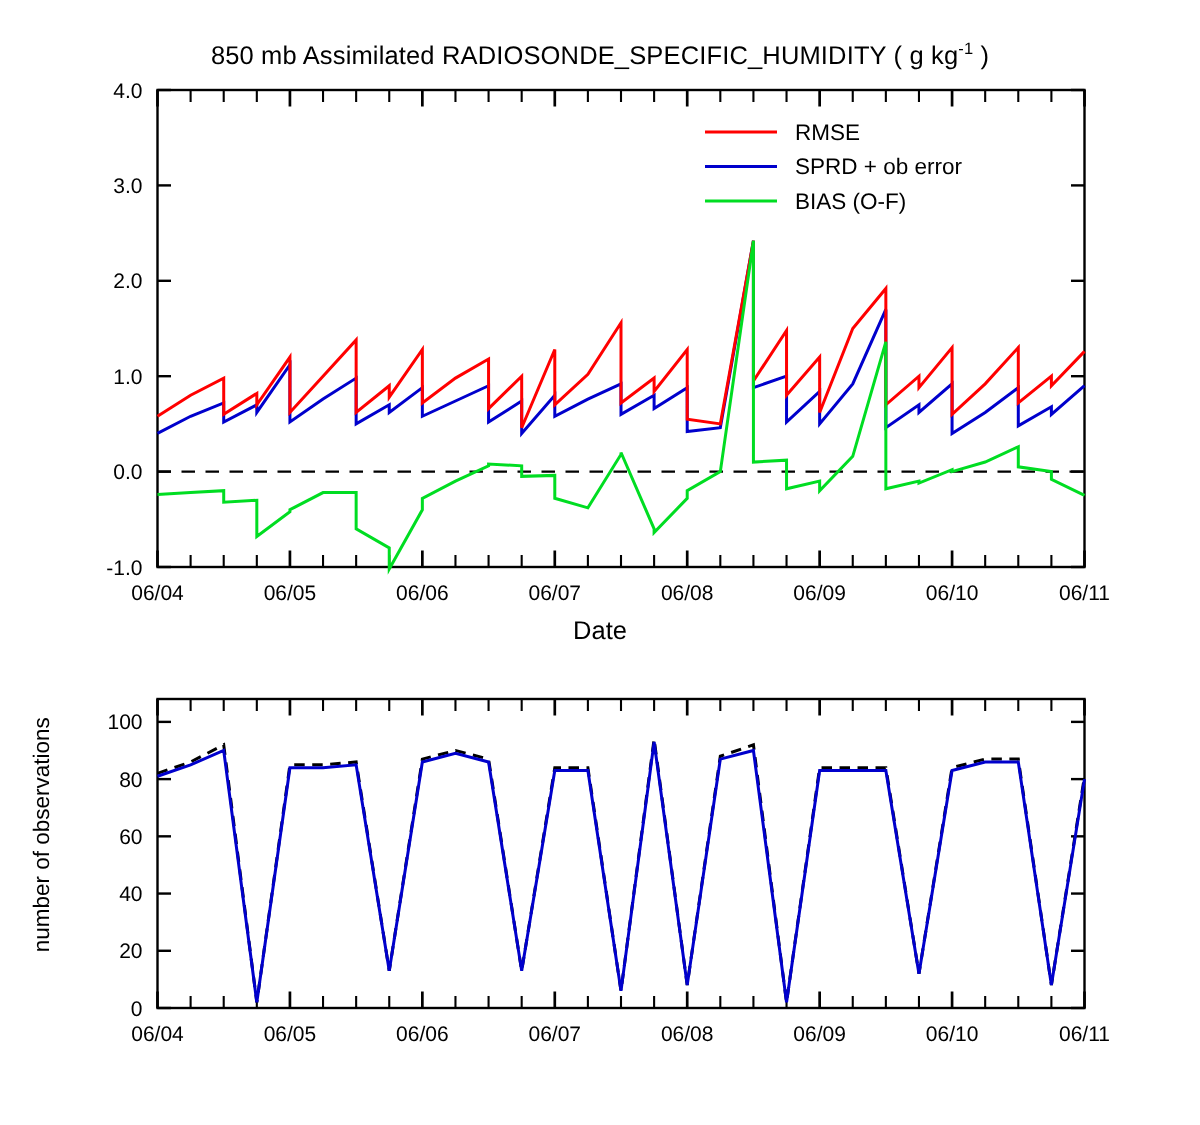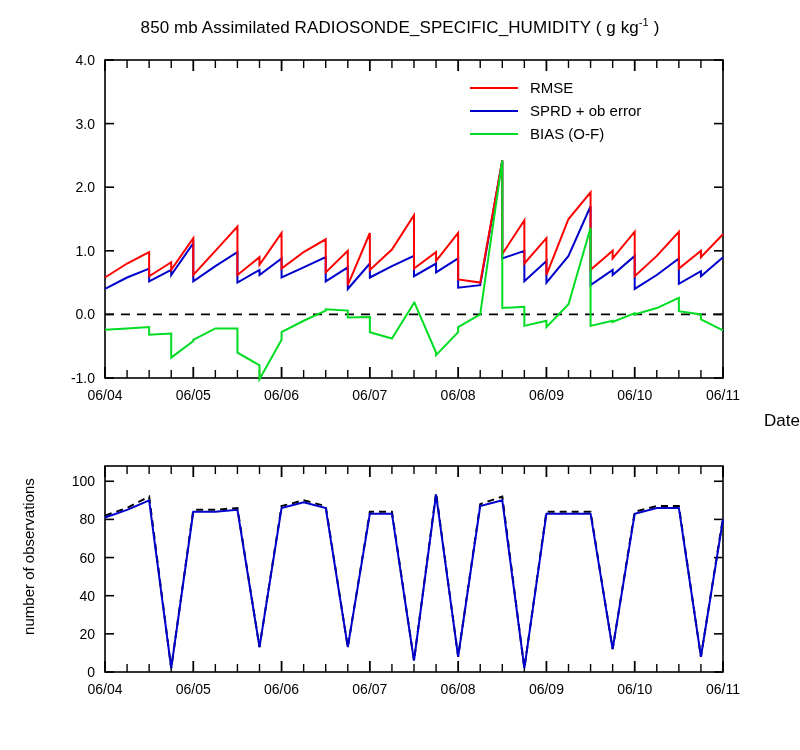--- a/index.html
+++ b/index.html
@@ -16,36 +16,36 @@
     overflow: hidden;
   }
   .page {
     position: relative;
     width: 800px;
     height: 750px;
   }
   #chart-title {
     position: absolute;
     left: 0;
-    top: 16px;
+    top: 27px;
     width: 800px;
     text-align: center;
     font-size: 17px;
     letter-spacing: 0.1px;
   }
   #chart-title sup {
     font-size: 11px;
     vertical-align: super;
   }
   #xlabel-top {
     position: absolute;
     left: 0;
     top: 411px;
     width: 800px;
-    text-align: right;
+    text-align: center;
     font-size: 17px;
   }
   #ylabel-bottom {
     position: absolute;
     left: -72px;
     top: 548px;
     width: 200px;
     text-align: center;
     font-size: 15px;
     transform: rotate(-90deg);

